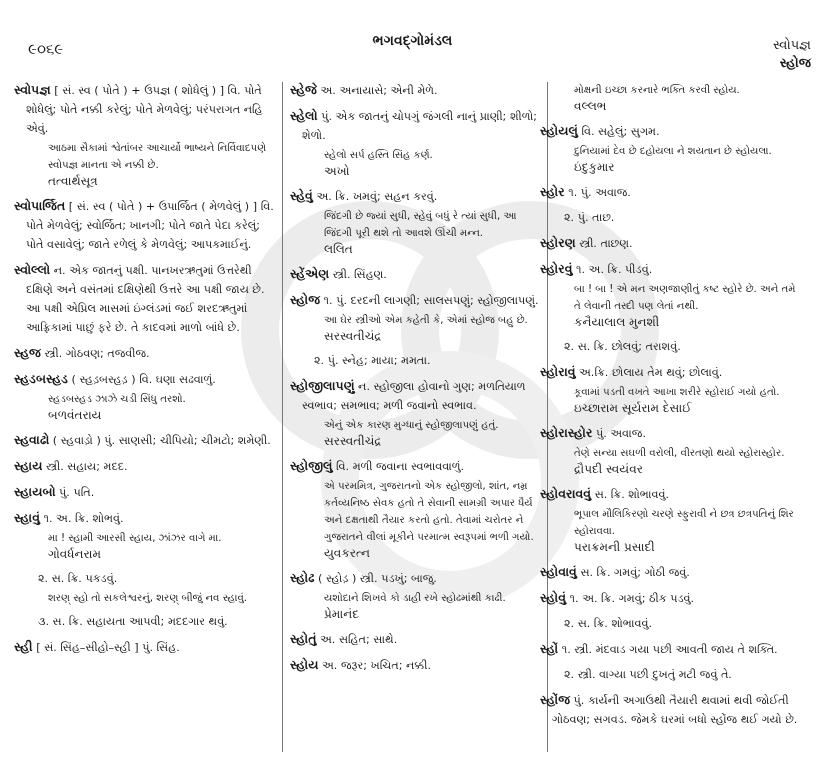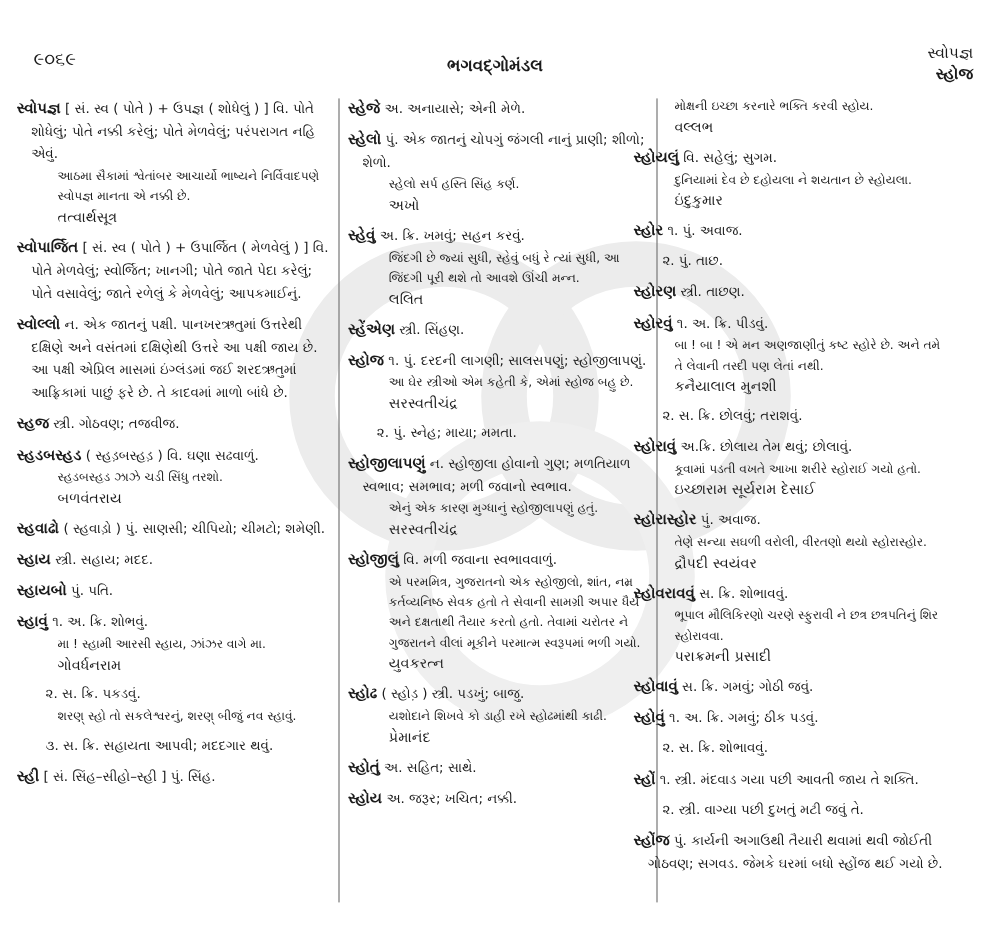--- a/index.html
+++ b/index.html
@@ -6,29 +6,29 @@
   body {
     width: 825px; height: 783px; overflow: hidden; position: relative;
     font-family: "DejaVu Sans", sans-serif; color: #1a1a1a;
   }
   .watermark {
     position: absolute; left: 240px; top: 180px; width: 420px; height: 420px;
     pointer-events: none;
   }
   .header { position: absolute; top: 0; left: 0; width: 825px; height: 74px; }
   .page-num { position: absolute; left: 28px; top: 40px; font-size: 15px; font-weight: normal; }
-  .running-title { position: absolute; left: 0; right: 0; top: 47px; text-align: center; font-size: 14px; font-weight: bold; }
+  .running-title { position: absolute; left: 0; right: 0; top: 32px; text-align: center; font-size: 14px; font-weight: bold; }
   .guide-words { position: absolute; right: 14px; top: 36px; text-align: right; font-size: 13px; line-height: 18px; }
   .guide-words .second { font-weight: bold; }
   .col {
     position: absolute; top: 80px; font-size: 11.2px; line-height: 19px;
   }
   .col1 { left: 14px; width: 262px; }
   .col2 { left: 290px; width: 252px; }
-  .col3 { left: 528px; width: 260px; }
+  .col3 { left: 540px; width: 260px; }
   .divider { position: absolute; top: 82px; width: 1px; background: #777; height: 670px; }
   .divider.d1 { left: 282px; }
   .divider.d2 { left: 547px; }
   .entry { margin: 0 0 6px 0; text-indent: 0; padding-left: 12px; text-indent: -12px; }
   .hw { font-weight: bold; font-size: 12.5px; }
   .quote { font-size: 10.2px; padding-left: 22px; line-height: 17px; margin: 1px 0 0 0; text-indent: 0; }
   .src { display: block; text-align: left; font-size: 12px; }
   .sense { padding-left: 12px; text-indent: 0; margin: 1px 0; }
 </style>
 </head>

